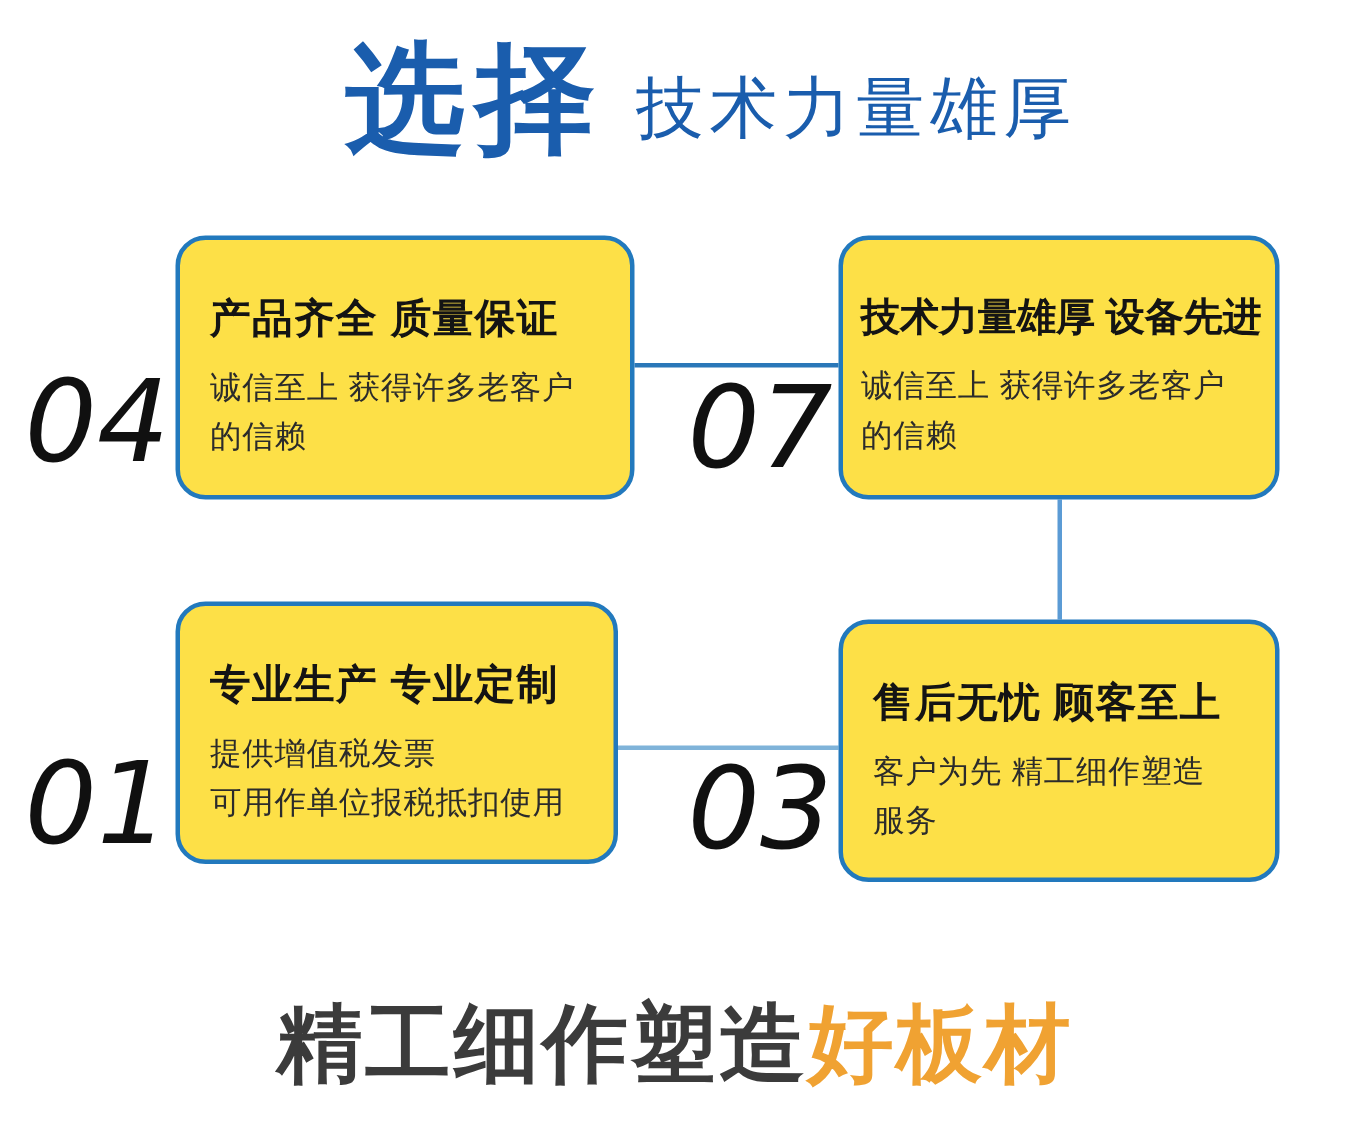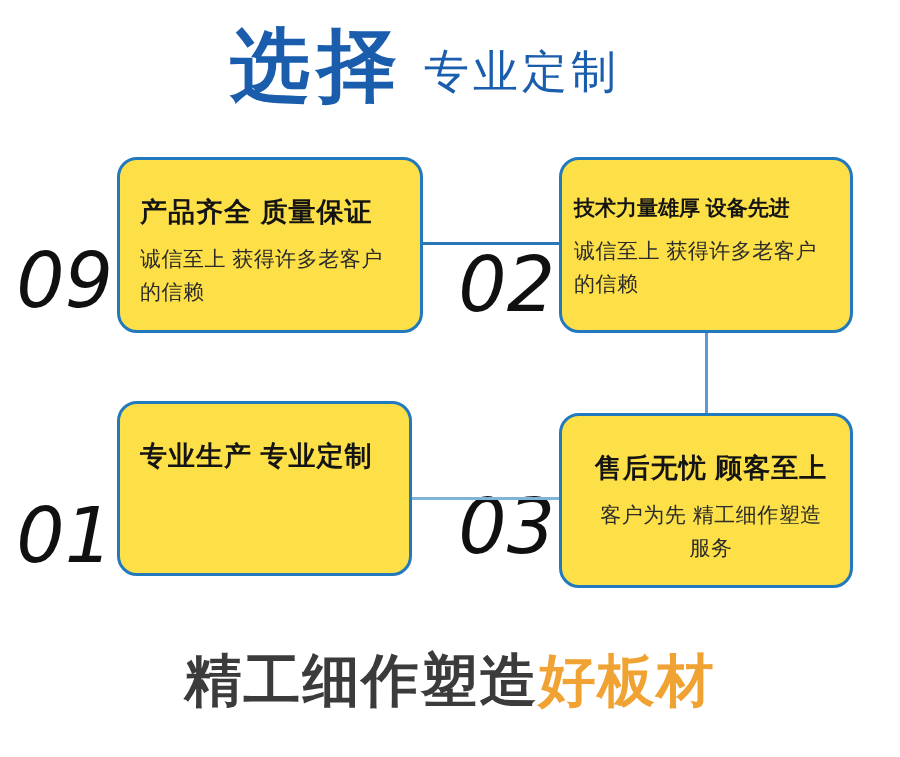--- a/index.html
+++ b/index.html
@@ -51,64 +51,64 @@
     color: #1a1a1a;
   }
   .card .card-title {
     font-size: 27px;
     font-weight: 700;
     letter-spacing: 1px;
     white-space: nowrap;
     color: #141414;
   }
   .card .card-title.tight {
-    font-size: 21px;
+    font-size: 26px;
     letter-spacing: 0;
   }
   .card .card-body {
     margin-top: 13px;
     font-size: 21px;
     font-weight: 400;
     line-height: 1.55;
     color: #2b2b2b;
     letter-spacing: 0.5px;
   }
   .card-top-left     { left: 117px; top: 157px; width: 306px; height: 176px; }
   .card-top-right    { left: 559px; top: 157px; width: 294px; height: 176px; padding-left: 12px; }
   .card-bottom-left  { left: 117px; top: 401px; width: 295px; height: 175px; }
-  .card-bottom-right { left: 559px; top: 413px; width: 294px; height: 175px; text-align: center; }
+  .card-bottom-right { left: 559px; top: 413px; width: 294px; height: 175px; }
 
   
   .step-number {
     position: absolute;
     width: 103px;
     text-align: right;
     font-family: "DejaVu Sans", sans-serif;
     font-style: italic;
     font-size: 76px;
     font-weight: 400;
     line-height: 1;
     color: #101010;
   }
   .step-01 { left: 10px;  top: 243px; }
   .step-02 { left: 452px; top: 247px; }
   .step-04 { left: 10px;  top: 498px; }
-  .step-03 { left: 452px; top: 489px; }
+  .step-03 { left: 452px; top: 501px; }
 
   
   .connector { position: absolute; }
   .connector.h1 { left: 423px; top: 242px; width: 136px; height: 3px; background: #2a77b8; }
   .connector.v1 { left: 705px; top: 333px; width: 3px;  height: 80px; background: #5b9bd5; }
   .connector.h2 { left: 412px; top: 497px; width: 147px; height: 3px; background: #7fb3d9; }
 
   
   .footer-headline {
     position: absolute;
     left: 0;
-    top: 648px;
+    top: 664px;
     width: 900px;
     text-align: center;
     font-size: 57px;
     line-height: 1.15;
     letter-spacing: 2px;
     white-space: nowrap;
   }
   .footer-headline .headline-dark {
     color: #3b3b3b;
     font-weight: 600;
@@ -118,25 +118,25 @@
     font-weight: 800;
   }
 </style>
 </head>
 <body>
 
 <div class="canvas">
 
   <div class="header">
     <span class="title-emphasis">选择</span>
-    <span class="title-rest">专业定制</span>
+    <span class="title-rest">技术力量雄厚</span>
   </div>
 
-  <div class="step-number step-01">09</div>
-  <div class="step-number step-02">02</div>
+  <div class="step-number step-01">04</div>
+  <div class="step-number step-02">07</div>
   <div class="step-number step-03">03</div>
   <div class="step-number step-04">01</div>
 
   <div class="connector h1"></div>
   <div class="connector v1"></div>
   <div class="connector h2"></div>
 
   <div class="card card-top-left">
     <div class="card-title">产品齐全 质量保证</div>
     <div class="card-body">
@@ -148,20 +148,24 @@
   <div class="card card-top-right">
     <div class="card-title tight">技术力量雄厚 设备先进</div>
     <div class="card-body">
       <span>诚信至上 获得许多老客户</span><br>
       <span>的信赖</span>
     </div>
   </div>
 
   <div class="card card-bottom-left">
     <div class="card-title">专业生产 专业定制</div>
+    <div class="card-body">
+      <span>提供增值税发票</span><br>
+      <span>可用作单位报税抵扣使用</span>
+    </div>
   </div>
 
   <div class="card card-bottom-right">
     <div class="card-title">售后无忧 顾客至上</div>
     <div class="card-body">
       <span>客户为先 精工细作塑造</span><br>
       <span>服务</span>
     </div>
   </div>
 

